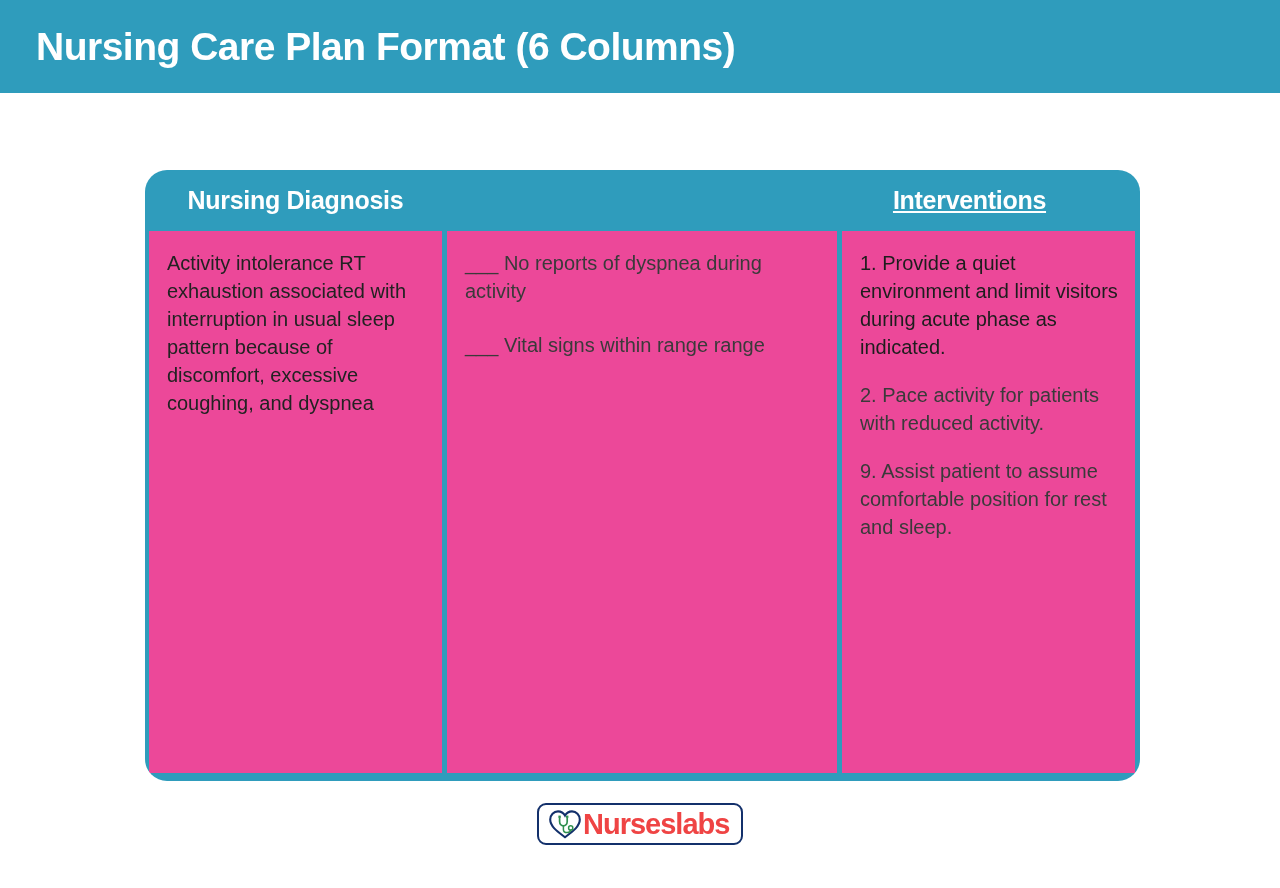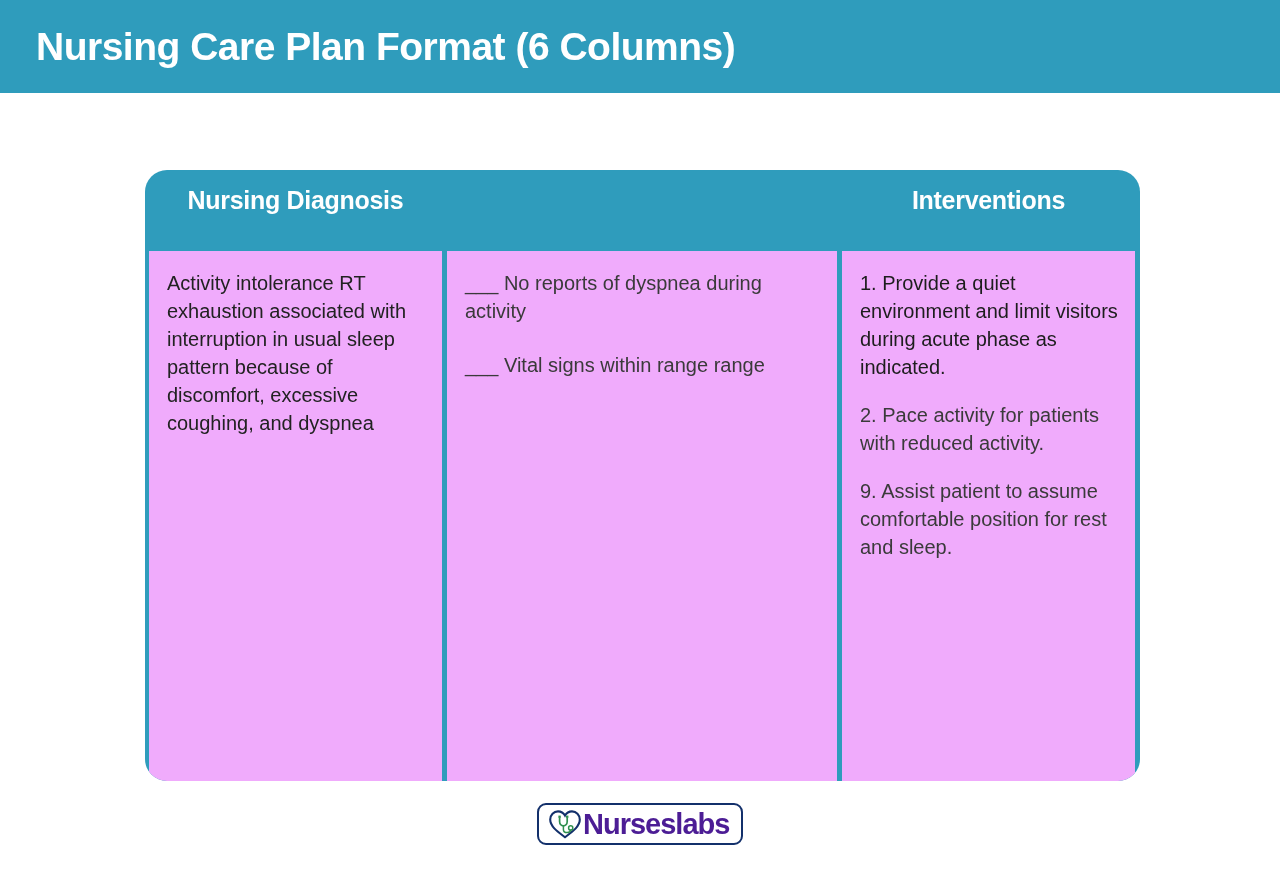--- a/index.html
+++ b/index.html
@@ -67,31 +67,30 @@
     color: #ffffff;
     font-size: 25px;
     font-weight: bold;
     text-align: center;
     letter-spacing: -0.3px;
     white-space: nowrap;
     line-height: 1;
   }
   .hc-1 { position: absolute; left: 4px;   width: 293px; }
   .hc-2 { position: absolute; left: 302px; width: 390px; }
-  .hc-3 { position: absolute; left: 697px; width: 293px; }
+  .hc-3 { position: absolute; left: 678px; width: 293px; text-decoration: underline; }
 
   
   .cell {
     position: absolute;
     top: 61px;
     height: 542px;
-    background: #f0abfc;
+    background: #ec4899;
     padding: 18px 14px 10px 18px;
     overflow: hidden;
-    margin-top: 20px;
   }
   .cell-1 { left: 4px;   width: 293px; }
   .cell-2 { left: 302px; width: 390px; }
   .cell-3 { left: 697px; width: 293px; }
 
   .cell p {
     color: #3a3a3a;
     font-size: 20px;
     line-height: 1.4;
     margin: 0 0 20px 0;
@@ -112,21 +111,21 @@
     height: 42px;
     border: 2.5px solid #13306b;
     border-radius: 9px;
     background: #ffffff;
     display: flex;
     align-items: center;
     padding-left: 9px;
   }
   .logo-mark { width: 34px; height: 30px; flex: 0 0 auto; }
   .logo-text {
-    color: #4c1d95;
+    color: #ef4444;
     font-size: 29px;
     font-weight: bold;
     letter-spacing: -1px;
     line-height: 1;
     margin-left: 1px;
     white-space: nowrap;
   }
 </style>
 </head>
 <body>

